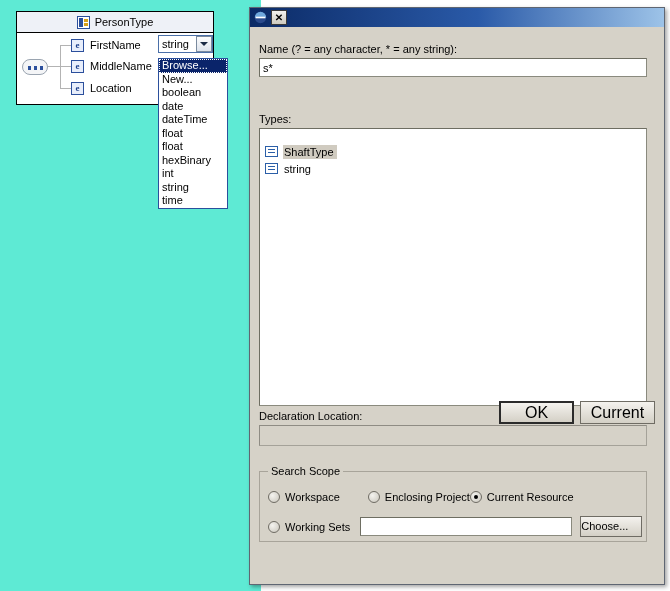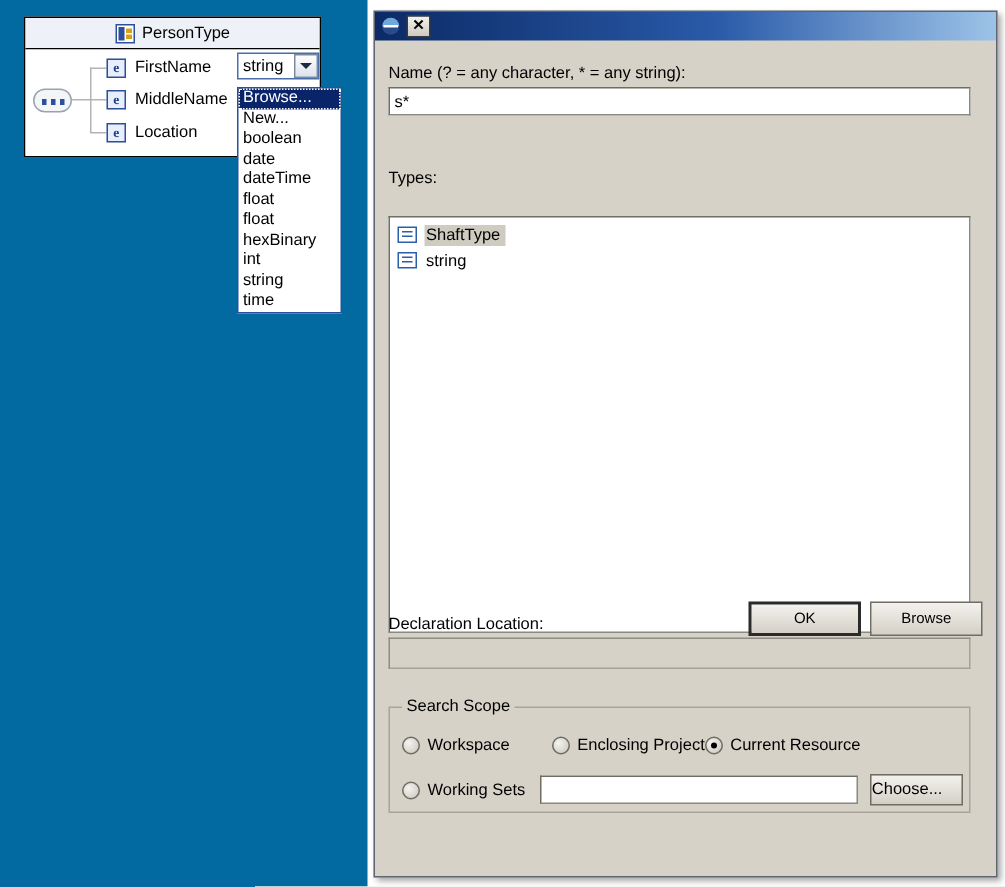--- a/index.html
+++ b/index.html
@@ -15,21 +15,22 @@
     font-size: 11px;
     color: #000000;
     overflow: hidden;
   }
 
   
   #xsd-editor {
     position: absolute;
     left: 0; top: 0;
     width: 245px; height: 591px;
-    background: #0369a1;
+    background: #5eead4;
+    padding-left: 16px;
   }
 
   .person-type-box {
     position: absolute;
     left: 16px; top: 11px;
     width: 196px;
     border: 1px solid #000000;
     background: #ffffff;
   }
   .pt-header {
@@ -284,23 +285,22 @@
 
   .types-list {
     position: absolute;
     left: 9px; top: 101px;
     width: 388px; height: 278px;
     background: #ffffff;
     border: 1px solid #8a8a7e;
     border-top-color: #6e6e62;
     border-left-color: #6e6e62;
     box-sizing: border-box;
-    padding-top: 3px;
+    padding-top: 14px;
     overflow: hidden;
-    margin-top: 16px;
   }
   .type-row {
     height: 17px;
     display: flex;
     align-items: center;
     gap: 5px;
     padding-left: 5px;
   }
   .type-row-label {
     font-size: 11px;
@@ -414,21 +414,21 @@
     right: 9px; bottom: 16px;
     display: flex;
     gap: 6px;
   }
   .dlg-btn {
     width: 75px; height: 23px;
     background: linear-gradient(#f4f2ee, #d4d0c6);
     border: 1px solid #6f6c64;
     box-sizing: border-box;
     font-family: "Liberation Sans", sans-serif;
-    font-size: 10px;
+    font-size: 16px;
     color: #000000;
     text-align: center;
     line-height: 21px;
     padding: 0;
   }
   .dlg-btn.default-btn {
     border: 2px solid #2b2b2b;
     line-height: 19px;
   }
 </style>
@@ -555,17 +555,17 @@
           <span class="radio-mark"></span>
           <span class="radio-label">Working Sets</span>
         </span>
         <input class="working-sets-input" type="text" value="" style="">
         <button class="choose-btn">Choose...</button>
       </div>
     </div>
 
     <div class="dlg-buttons">
       <button class="dlg-btn default-btn">OK</button>
-      <button class="dlg-btn">Browse</button>
+      <button class="dlg-btn">Current</button>
     </div>
 
   </div>
 </div>
 
 </body></html>

